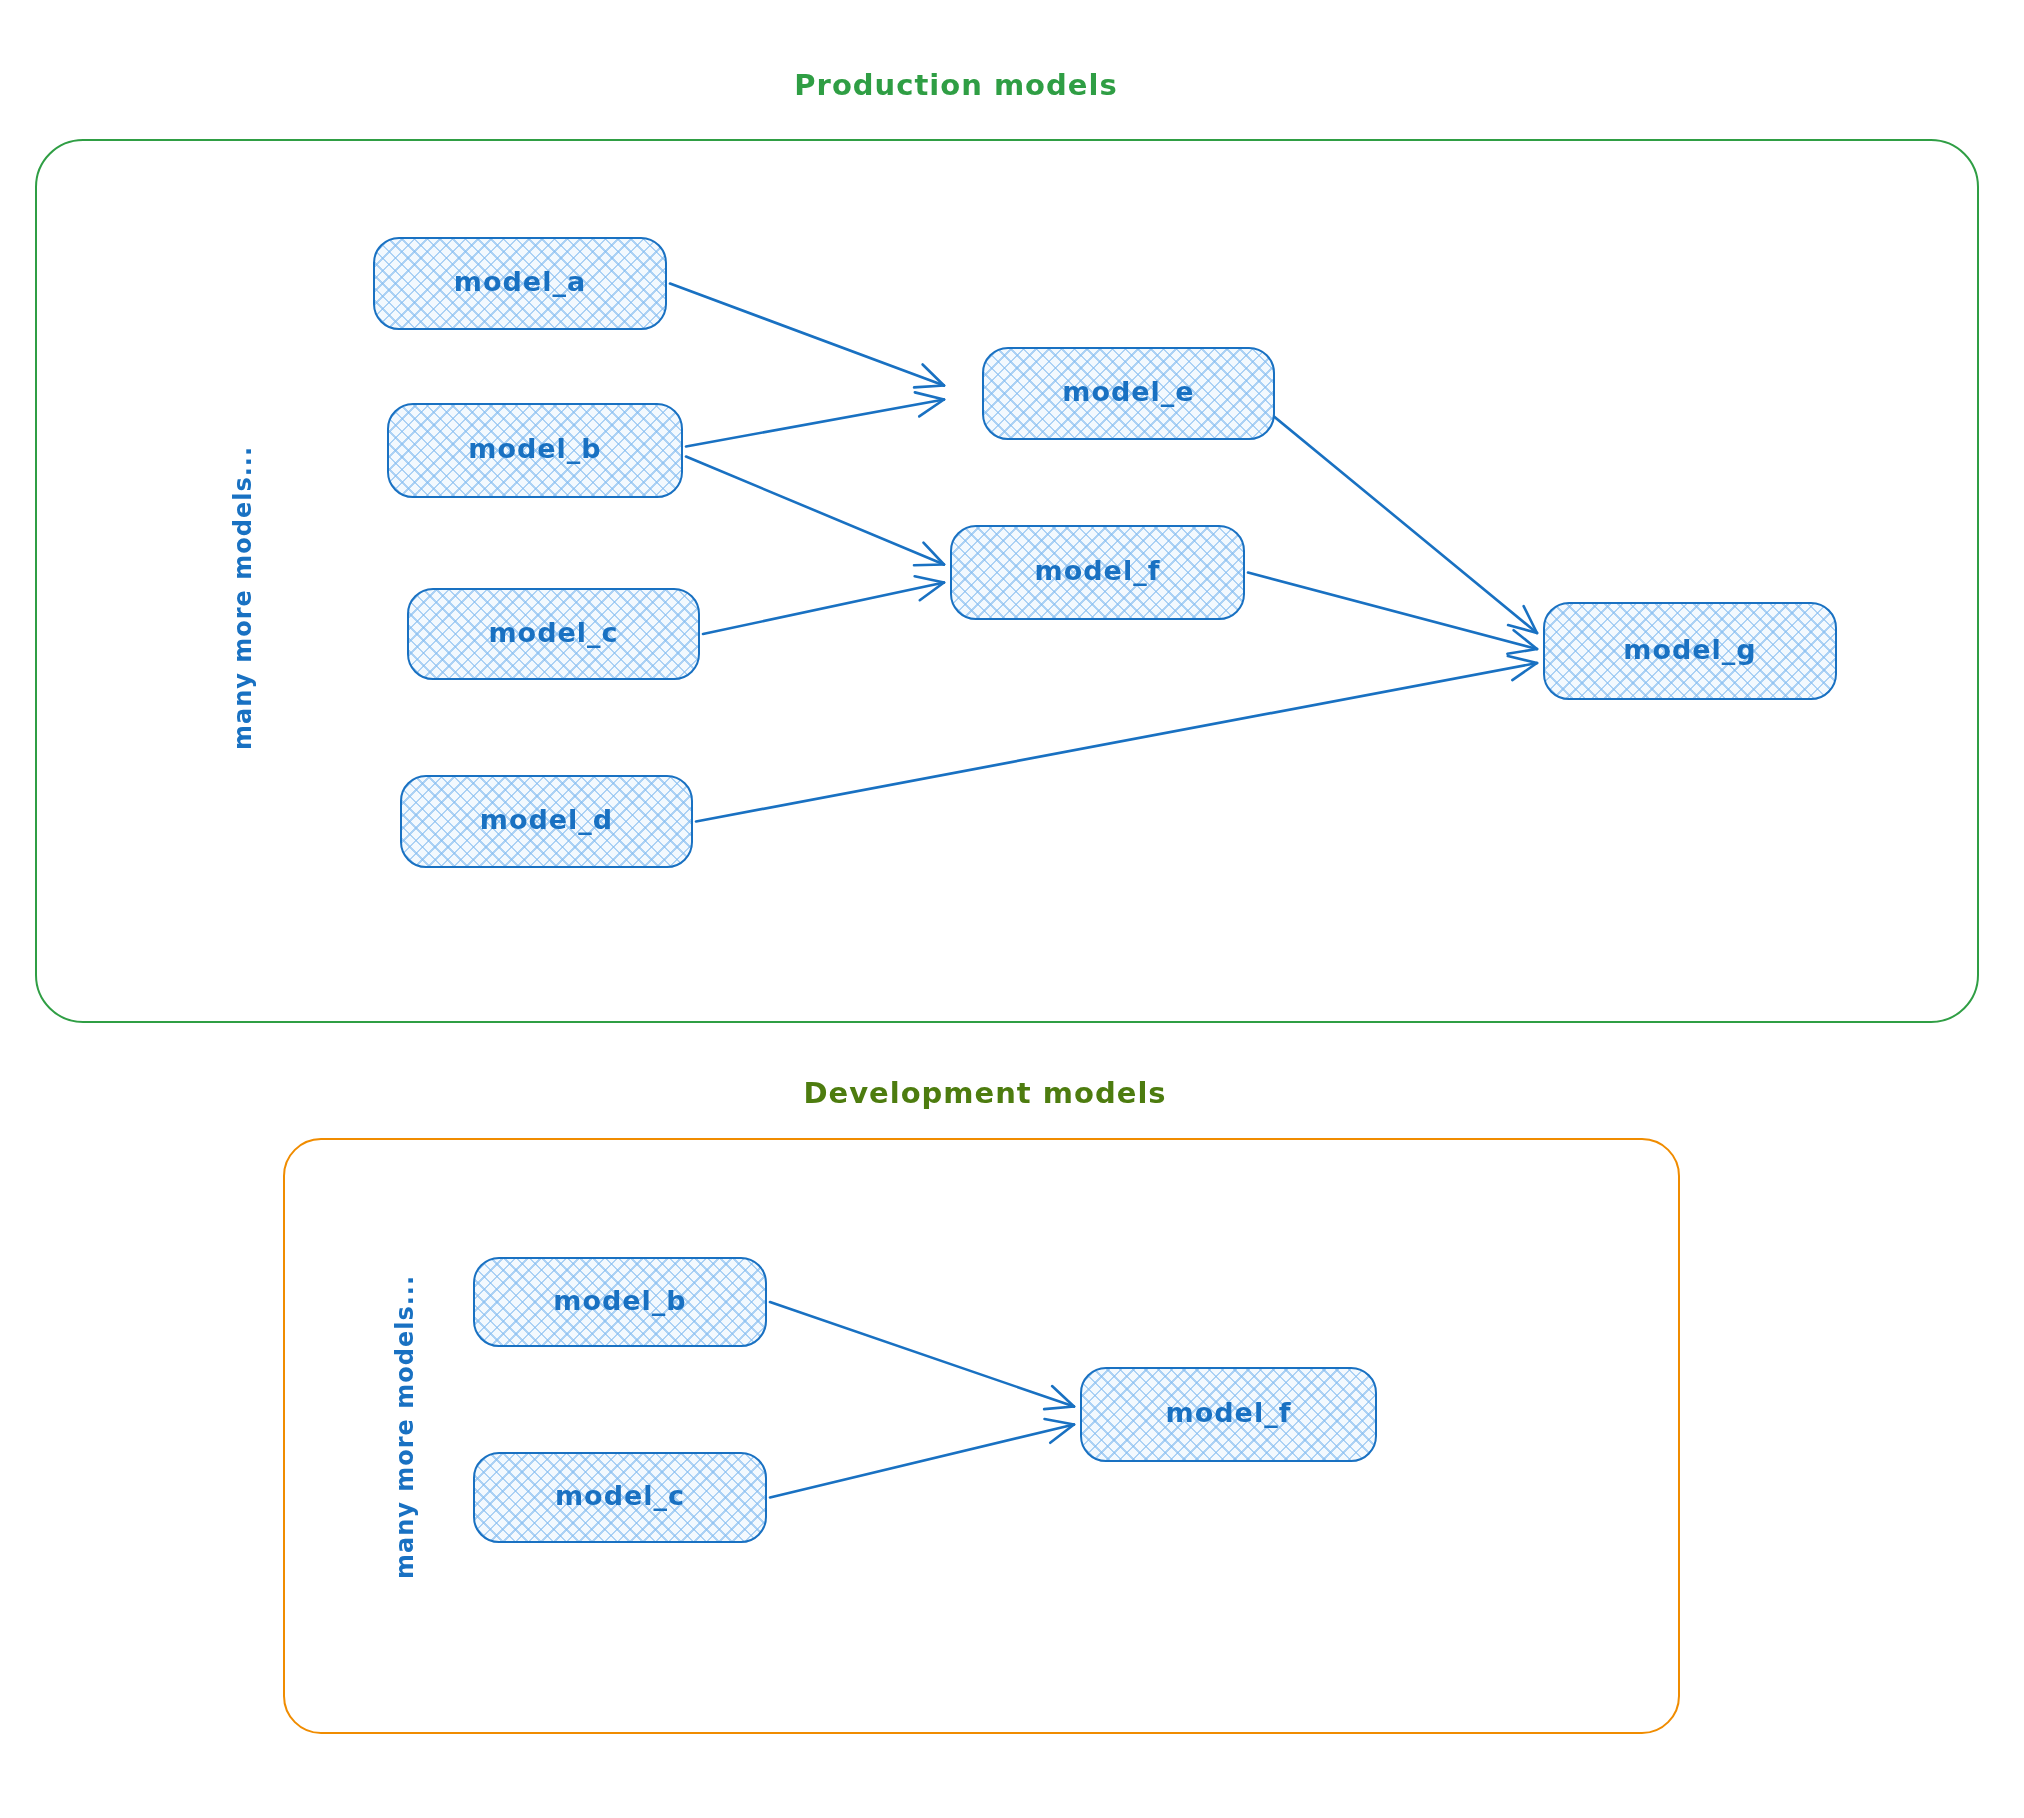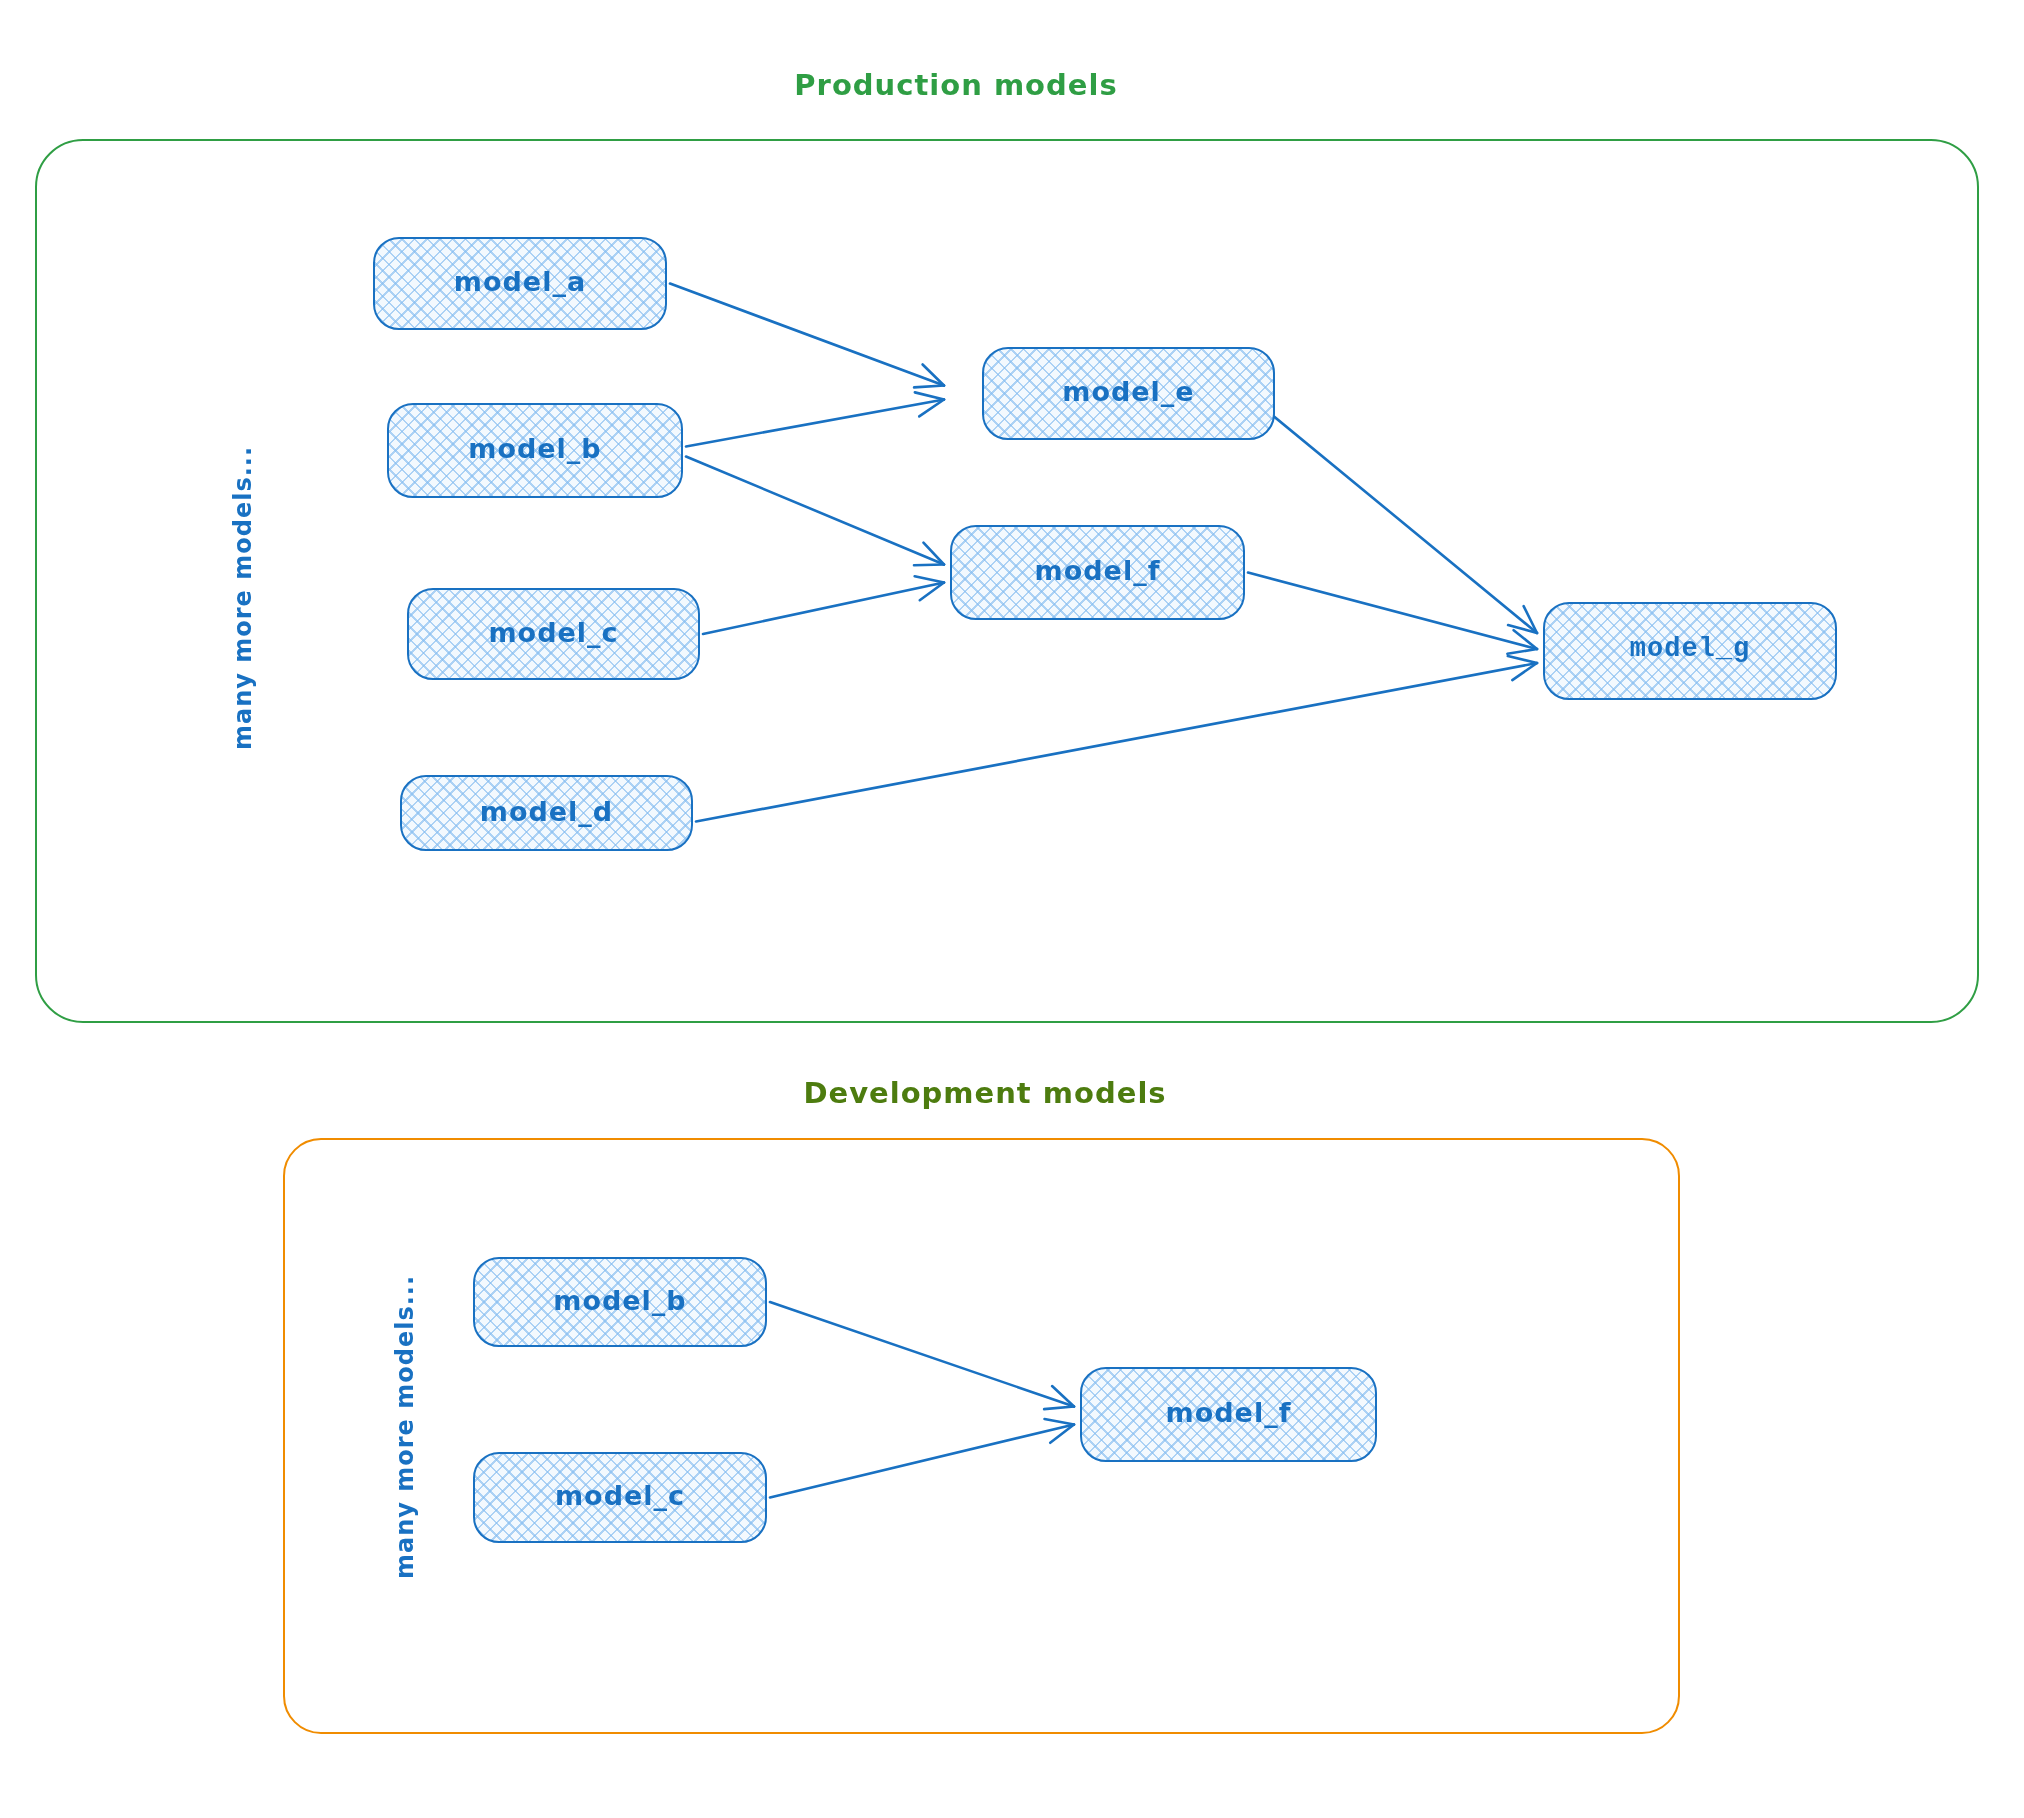--- a/index.html
+++ b/index.html
@@ -131,30 +131,30 @@
   <div id="nodes-layer">
       <div class="node" style="left: 373px; top: 237px; width: 294px; height: 93px; justify-content: center;">
         <span class="node-label">model_a</span>
       </div>
       <div class="node" style="left: 387px; top: 403px; width: 296px; height: 95px;">
         <span class="node-label">model_b</span>
       </div>
       <div class="node" style="left: 407px; top: 588px; width: 293px; height: 92px;">
         <span class="node-label">model_c</span>
       </div>
-      <div class="node" style="left: 400px; top: 775px; width: 293px; height: 76px;">
+      <div class="node" style="left: 400px; top: 775px; width: 293px; height: 93px;">
         <span class="node-label">model_d</span>
       </div>
       <div class="node" style="left: 950px; top: 347px; width: 293px; height: 93px; margin-left: 32px;">
         <span class="node-label">model_e</span>
       </div>
       <div class="node" style="left: 950px; top: 525px; width: 295px; height: 95px;">
         <span class="node-label">model_f</span>
       </div>
-      <div class="node" style="left: 1543px; top: 602px; width: 294px; height: 98px; font-family: Liberation Mono, monospace;">
+      <div class="node" style="left: 1543px; top: 602px; width: 294px; height: 98px;">
         <span class="node-label">model_g</span>
       </div>
       <div class="node" style="left: 473px; top: 1257px; width: 294px; height: 90px;">
         <span class="node-label">model_b</span>
       </div>
       <div class="node" style="left: 473px; top: 1452px; width: 294px; height: 91px;">
         <span class="node-label">model_c</span>
       </div>
       <div class="node" style="left: 1080px; top: 1367px; width: 297px; height: 95px;">
         <span class="node-label">model_f</span>

